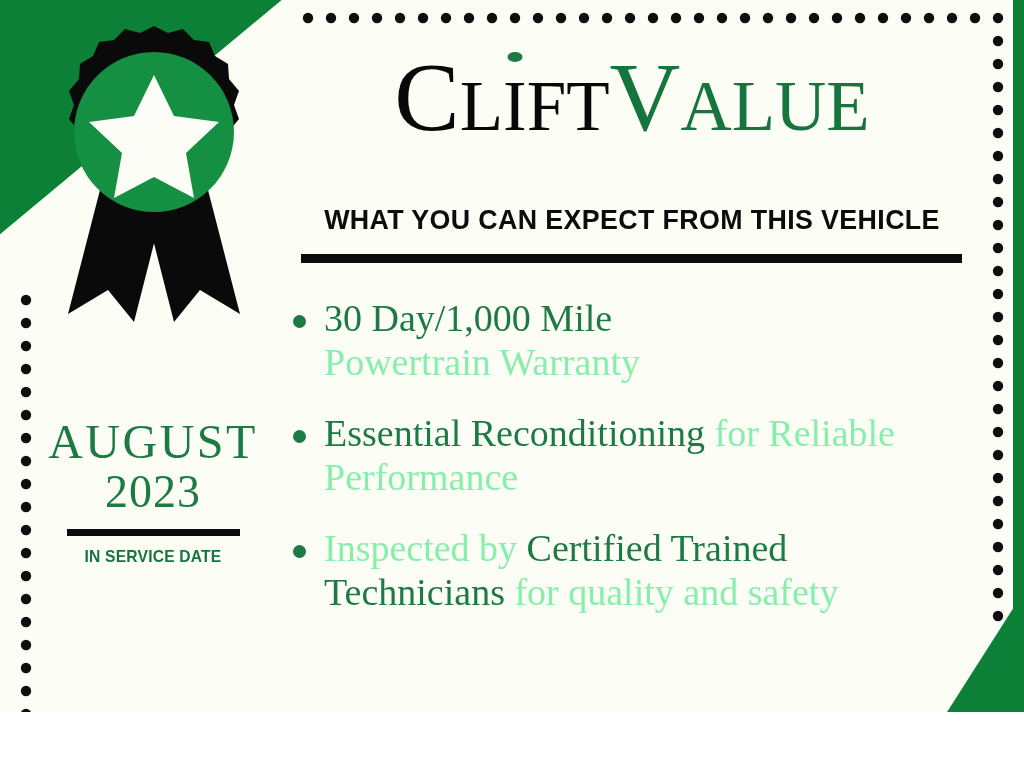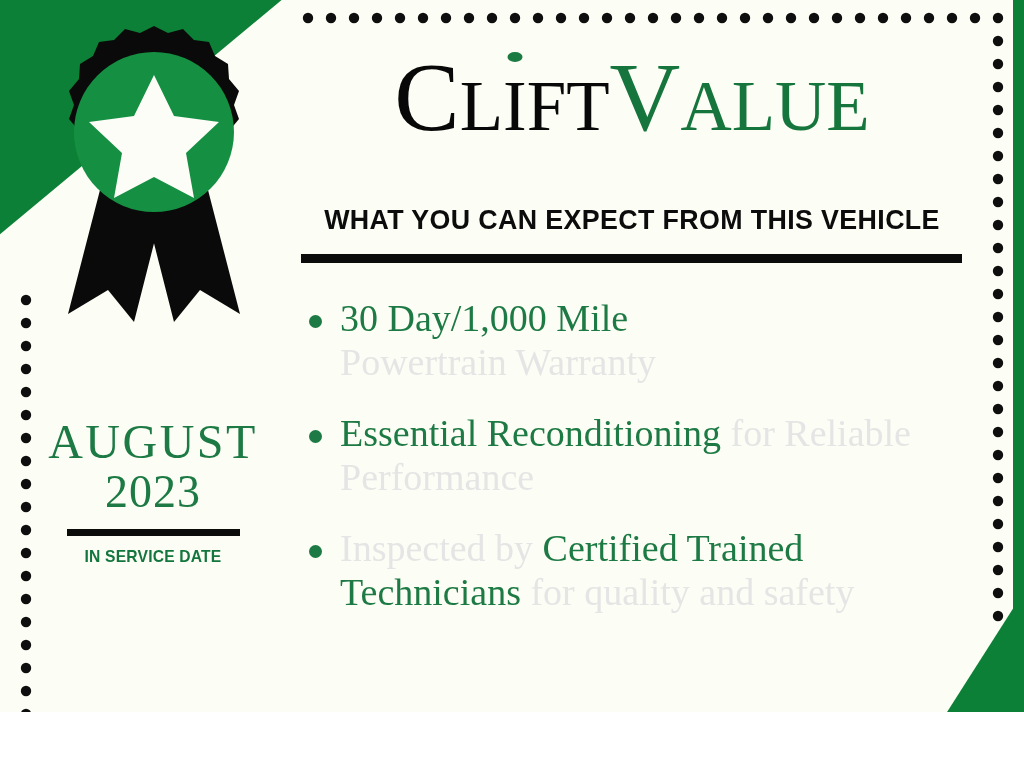--- a/index.html
+++ b/index.html
@@ -131,21 +131,21 @@
     font-weight: bold;
     font-size: 17px;
     color: #14763f;
     letter-spacing: 0.2px;
     transform: scaleX(0.92);
   }
 
   
   #bullets {
     position: absolute;
-    left: 309px; top: 296px;
+    left: 293px; top: 296px;
     width: 660px;
   }
   .bullet-row {
     display: flex;
     align-items: flex-start;
     margin-bottom: 26px;
   }
   .bullet-dot {
     flex: 0 0 auto;
     width: 13px; height: 13px;
@@ -154,21 +154,21 @@
     margin-top: 19px;
     margin-right: 18px;
   }
   .bullet-text {
     font-family: "Liberation Serif", serif;
     font-size: 38px;
     line-height: 1.17;
     color: #111111;
   }
   .g { color: #1d7a44; }
-  .k { color: #e5e5e5; }
+  .k { color: #86efac; }
 </style>
 </head>
 <body>
 
 <div id="stage">
 
   <div id="card"></div>
   <div id="right-strip"></div>
 
   <svg id="dots" viewBox="0 0 1024 768">

